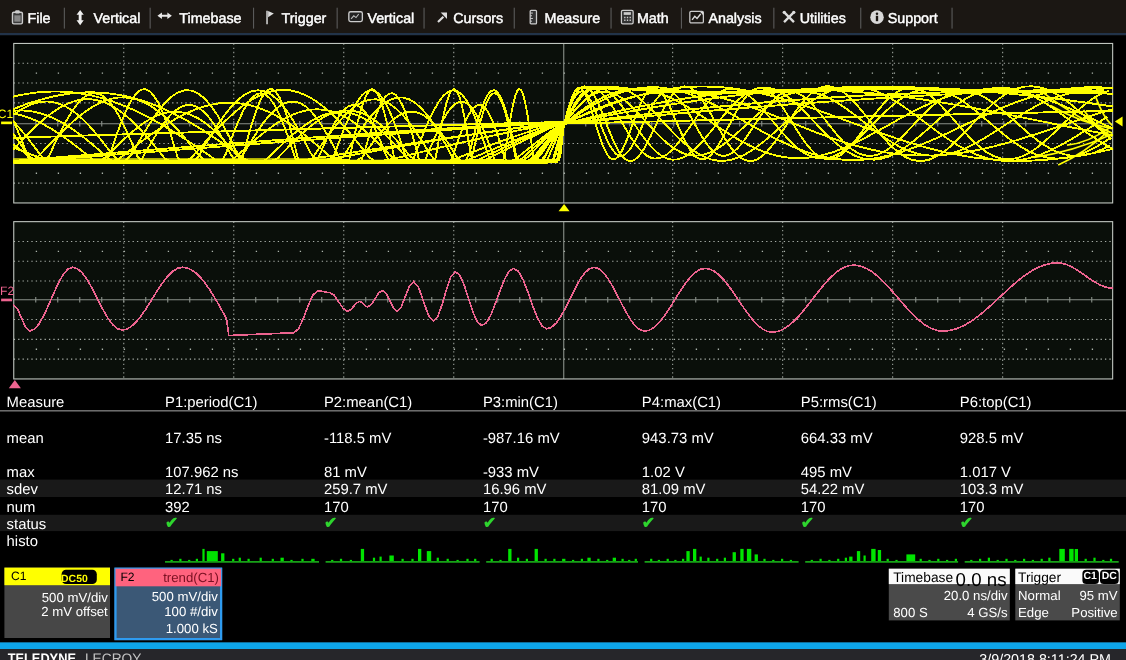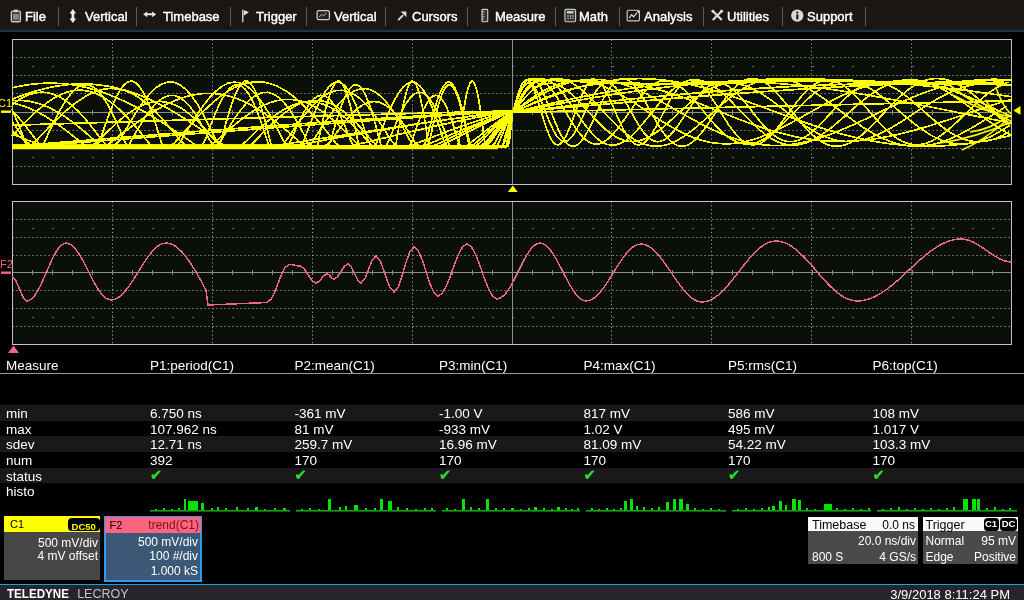--- a/index.html
+++ b/index.html
@@ -9,21 +9,21 @@
   border-bottom:2px solid #223349; }
 .mi { position:absolute; top:7px; }
 .ml { position:absolute; top:8.5px; color:#ffffff; font-size:13px; -webkit-text-stroke:0.4px #ffffff; white-space:nowrap; }
 .msep { position:absolute; top:7px; width:1px; height:19px; background:#5a5a5a; }
 .trow { position:absolute; left:0; width:1024px; }
 .tc { position:absolute; top:1px; color:#fff; font-size:13.5px; white-space:nowrap; }
 .chk { position:absolute; top:-1px; color:#2ed52e; font-size:14.5px; font-weight:bold; }
 .pl { position:absolute; right:2px; color:#fff; font-size:12px; white-space:nowrap; text-align:right; }
 .pll { position:absolute; color:#fff; font-size:12px; white-space:nowrap; }
 #botbar { position:absolute; left:0; top:584px; width:1024px; height:16px; background:#26262a;
-  border-top:1px solid #0ea5e9; }
+  border-top:6px solid #0ea5e9; }
 #logo { position:absolute; left:7px; top:2px; color:#fff; font-size:12.5px; font-weight:bold; }
 #logo b { display:inline-block; transform:scaleX(0.93); transform-origin:0 50%; font-weight:bold; }
 #logo .lc { font-weight:normal; color:#c3c3c3; }
 #dt { position:absolute; right:14px; top:1.5px; color:#fff; font-size:13px; }
 </style></head>
 <body>
 <div id="root">
 <svg style="position:absolute;left:0;top:0" width="1024" height="600" viewBox="0 0 1024 600">
       <rect x="12.5" y="39.5" width="999.0" height="145.0" fill="#0a0f0a"></rect>
 <line x1="12.5" y1="57.5" x2="1011.5" y2="57.5" stroke="#a8aea8" stroke-width="1" stroke-dasharray="1.2 2.8"></line>
@@ -328,28 +328,28 @@
 <div class="trow" style="top:356.5px;height:15.6px;background:#000">
       <span class="tc" style="left:6px">Measure</span>
       <span class="tc" style="left:150px">P1:period(C1)</span>
       <span class="tc" style="left:294.5px">P2:mean(C1)</span>
       <span class="tc" style="left:439px">P3:min(C1)</span>
       <span class="tc" style="left:583.5px">P4:max(C1)</span>
       <span class="tc" style="left:728px">P5:rms(C1)</span>
       <span class="tc" style="left:872.5px">P6:top(C1)</span>
     </div>
 <div style="position:absolute;left:0;top:372.9px;width:1024px;height:1px;background:#9a9a9a"></div>
-<div class="trow" style="top:405.1px;height:15.6px;background:#191919">
-      <span class="tc" style="left:6px">min</span>
-      <span class="tc" style="left:150px">6.750 ns</span>
-      <span class="tc" style="left:294.5px">-361 mV</span>
-      <span class="tc" style="left:439px">-1.00 V</span>
-      <span class="tc" style="left:583.5px">817 mV</span>
-      <span class="tc" style="left:728px">586 mV</span>
-      <span class="tc" style="left:872.5px">108 mV</span>
+<div class="trow" style="top:389.5px;height:15.6px;background:#000">
+      <span class="tc" style="left:6px">mean</span>
+      <span class="tc" style="left:150px">17.35 ns</span>
+      <span class="tc" style="left:294.5px">-118.5 mV</span>
+      <span class="tc" style="left:439px">-987.16 mV</span>
+      <span class="tc" style="left:583.5px">943.73 mV</span>
+      <span class="tc" style="left:728px">664.33 mV</span>
+      <span class="tc" style="left:872.5px">928.5 mV</span>
     </div>
 <div class="trow" style="top:420.7px;height:15.6px;background:#000">
       <span class="tc" style="left:6px">max</span>
       <span class="tc" style="left:150px">107.962 ns</span>
       <span class="tc" style="left:294.5px">81 mV</span>
       <span class="tc" style="left:439px">-933 mV</span>
       <span class="tc" style="left:583.5px">1.02 V</span>
       <span class="tc" style="left:728px">495 mV</span>
       <span class="tc" style="left:872.5px">1.017 V</span>
     </div>
@@ -379,38 +379,38 @@
       <span class="chk" style="left:583.5px">✔</span>
       <span class="chk" style="left:728px">✔</span>
       <span class="chk" style="left:872.5px">✔</span>
     </div>
 <div class="trow" style="top:483.1px;height:15.6px;background:#000">
       <span class="tc" style="left:6px">histo</span>
     </div>
 <div style="position:absolute;left:3.5px;top:516px;width:96.5px;height:64.3px;background:#474747">
 <div style="position:absolute;left:0;top:0;width:100%;height:16.2px;background:#ffff00">
 <span style="position:absolute;left:6.5px;top:2px;color:#000;font-size:11px">C1</span>
-<div style="position:absolute;right:0;top:2px;background:#000;border-radius:4px;width:32.5px;height:13px;line-height:13px;text-align:center"><span style="color:#ffff00;font-size:9.5px;font-weight:bold">DC50</span></div>
+<div style="position:absolute;right:12px;top:2px;background:#000;border-radius:4px;width:32.5px;height:13px;line-height:13px;"><span style="color:#ffff00;font-size:9.5px;font-weight:bold">DC50</span></div>
 </div>
 <div class="pl" style="top:19.5px">500 mV/div</div>
-<div class="pl" style="top:33.4px">4 mV offset</div>
+<div class="pl" style="top:33.4px">2 mV offset</div>
 </div>
 <div style="position:absolute;left:103.5px;top:515.8px;width:98.5px;height:66.5px;background:#3b5876;border:2px solid #2e9bf0">
 <div style="position:absolute;left:-1px;top:-1px;width:96.5px;height:16.2px;background:#ff637e">
 <span style="position:absolute;left:5px;top:2px;color:#000;font-size:11px">F2</span>
 <span style="position:absolute;right:2px;top:1.5px;color:#7a1022;font-size:12px">trend(C1)</span>
 </div>
 <div class="pl" style="top:17.5px">500 mV/div</div>
 <div class="pl" style="top:31.4px">100 #/div</div>
 <div class="pl" style="top:45.9px">1.000 kS</div>
 </div>
 <div style="position:absolute;left:808px;top:516.8px;width:110px;height:47.7px;background:#4a4a4a">
 <div style="position:absolute;left:0;top:0;width:100%;height:14.6px;background:#fafafa">
 <span style="position:absolute;left:4px;top:1px;color:#000;font-size:12.5px">Timebase</span>
-<span style="position:absolute;right:3px;top:1px;color:#000;font-size:12px">0.0 ns</span>
+<span style="position:absolute;right:3px;top:1px;color:#000;font-size:17px">0.0 ns</span>
 </div>
 <div class="pl" style="top:17.6px;right:2px">20.0 ns/div</div>
 <div class="pll" style="top:32.8px;left:4px">800 S</div>
       <div class="pl" style="top:32.8px;right:2px">4 GS/s</div>
 </div>
 <div style="position:absolute;left:922.5px;top:516.8px;width:95.5px;height:47.7px;background:#4a4a4a">
 <div style="position:absolute;left:0;top:0;width:100%;height:14.6px;background:#fafafa">
 <span style="position:absolute;left:3px;top:1px;color:#000;font-size:12.5px">Trigger</span>
 <span style="position:absolute;left:61px;top:1.2px;background:#000;border-radius:3.5px;color:#fff;font-size:9.5px;font-weight:bold;width:15px;height:12.6px;line-height:12.6px;text-align:center">C1</span>
 <span style="position:absolute;left:77.5px;top:1.2px;background:#000;border-radius:3.5px;color:#fff;font-size:9.5px;font-weight:bold;width:17px;height:12.6px;line-height:12.6px;text-align:center">DC</span>

